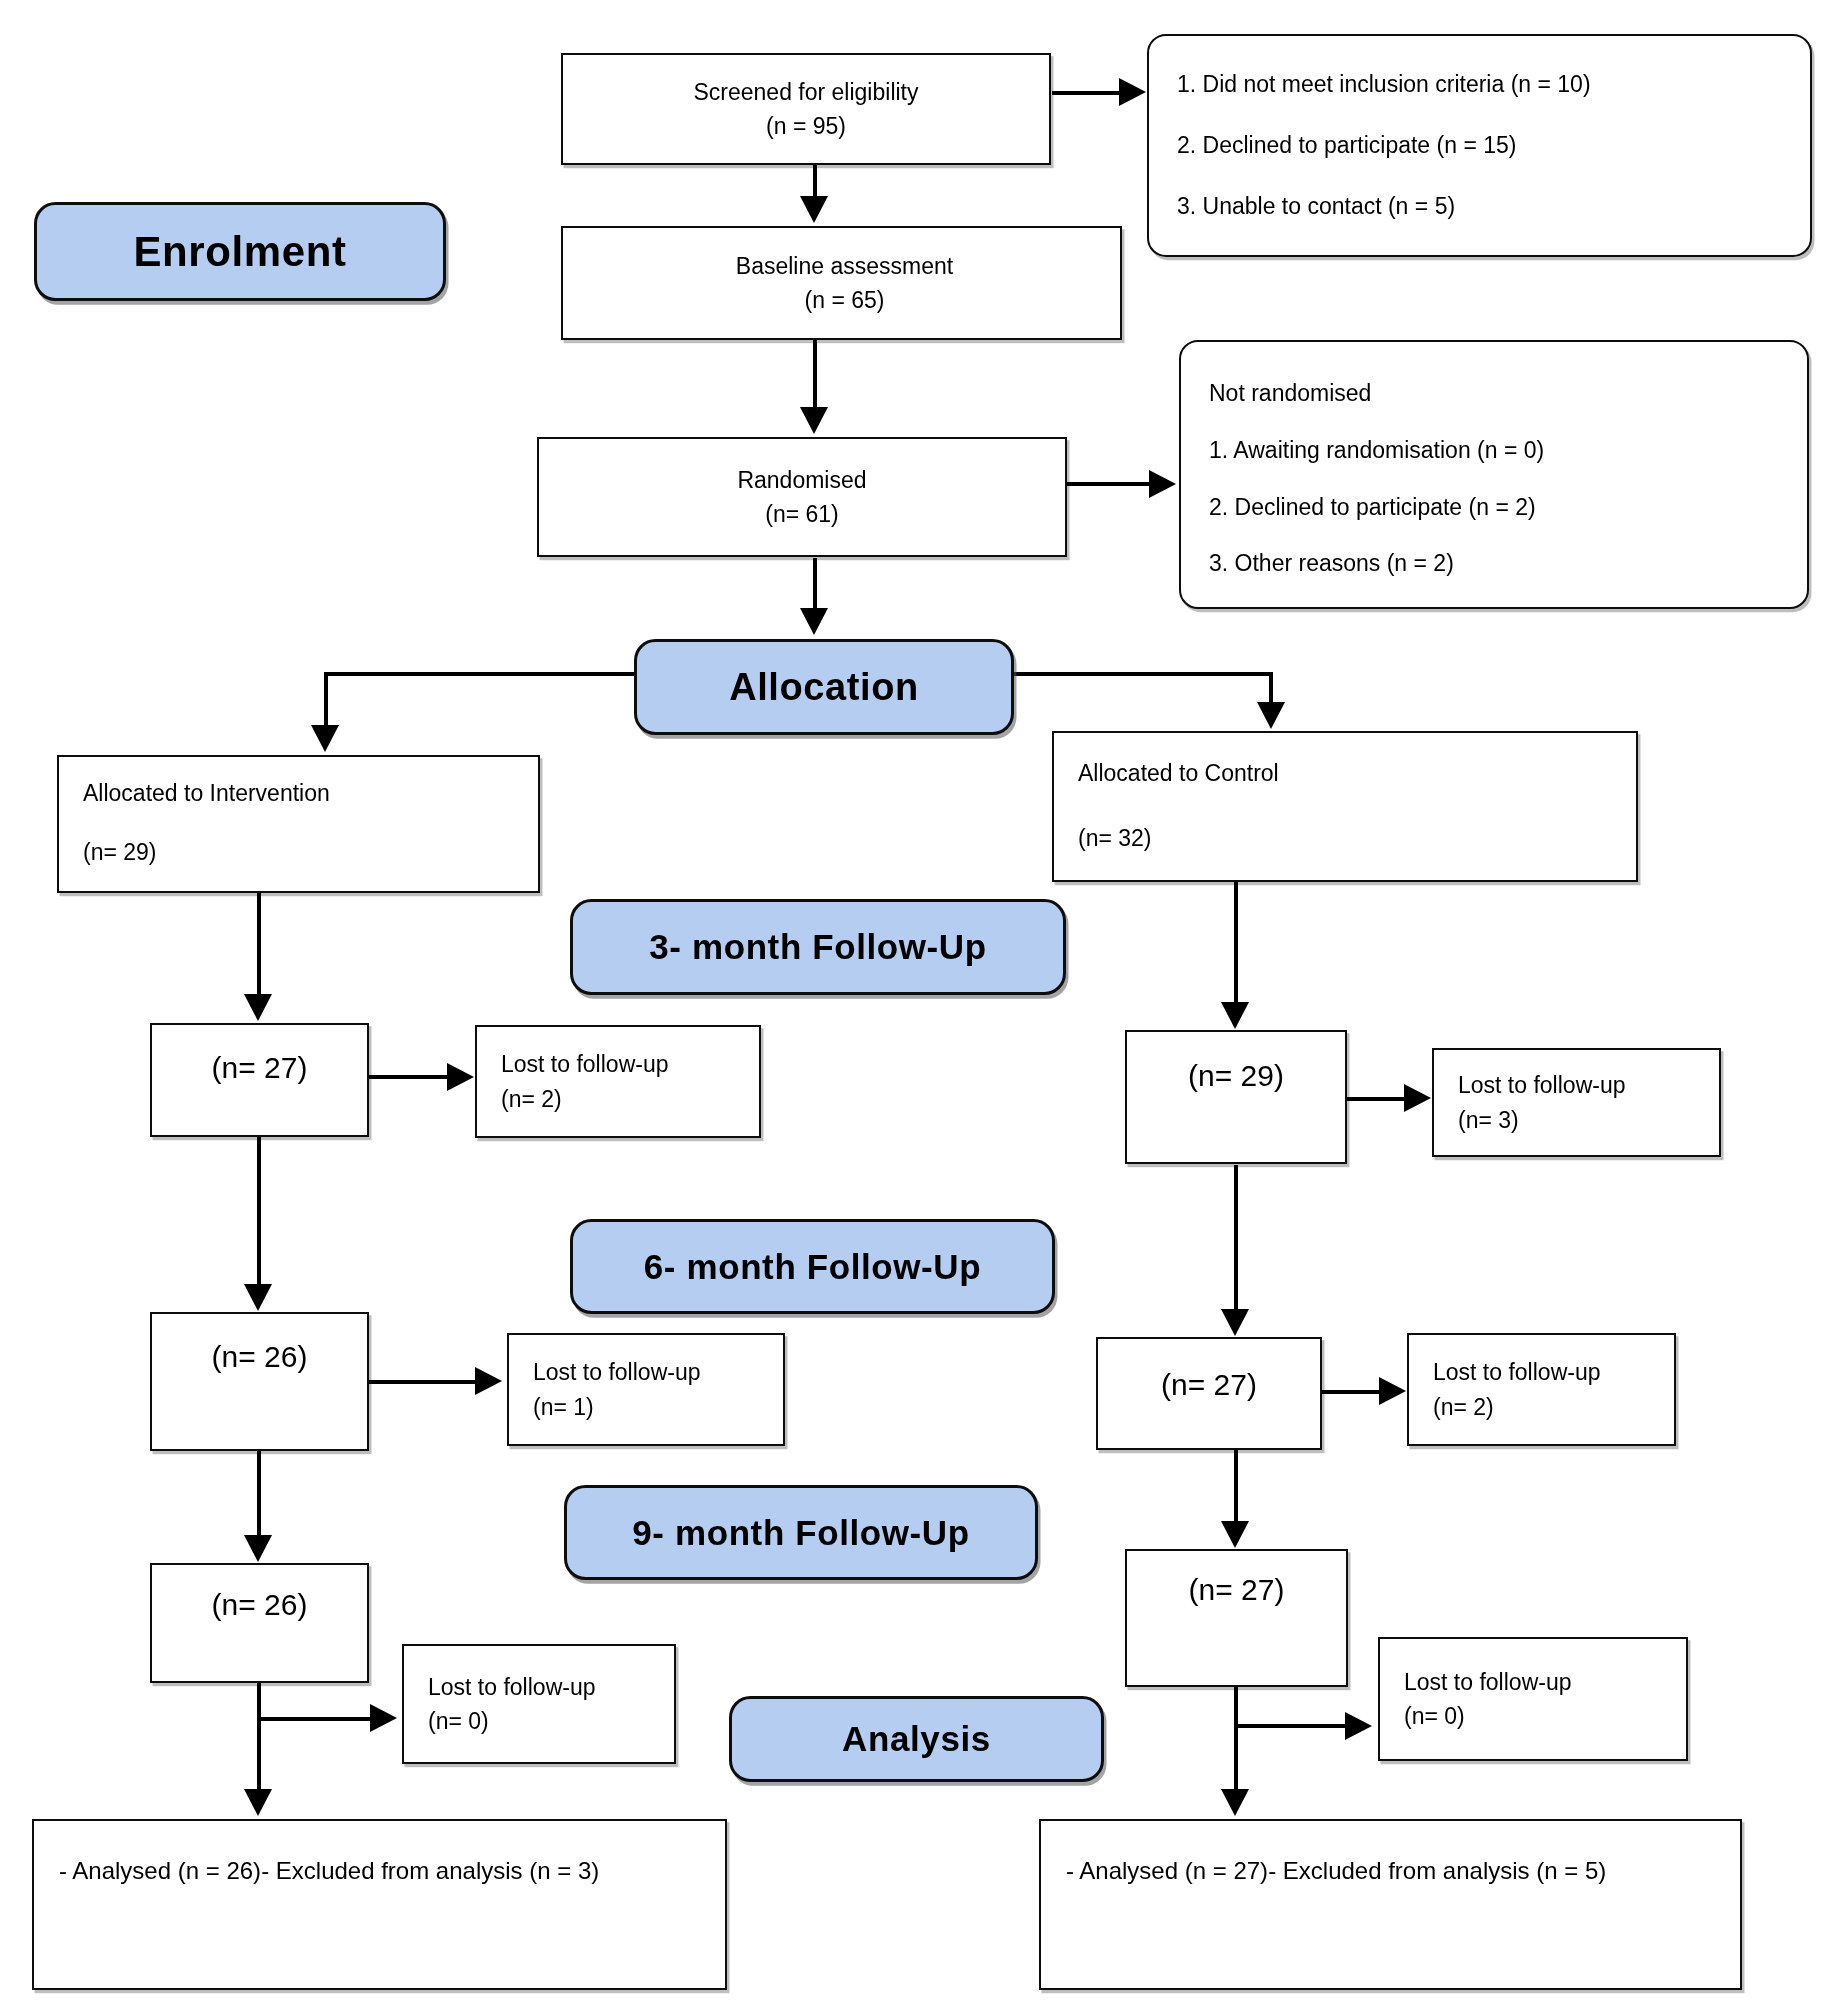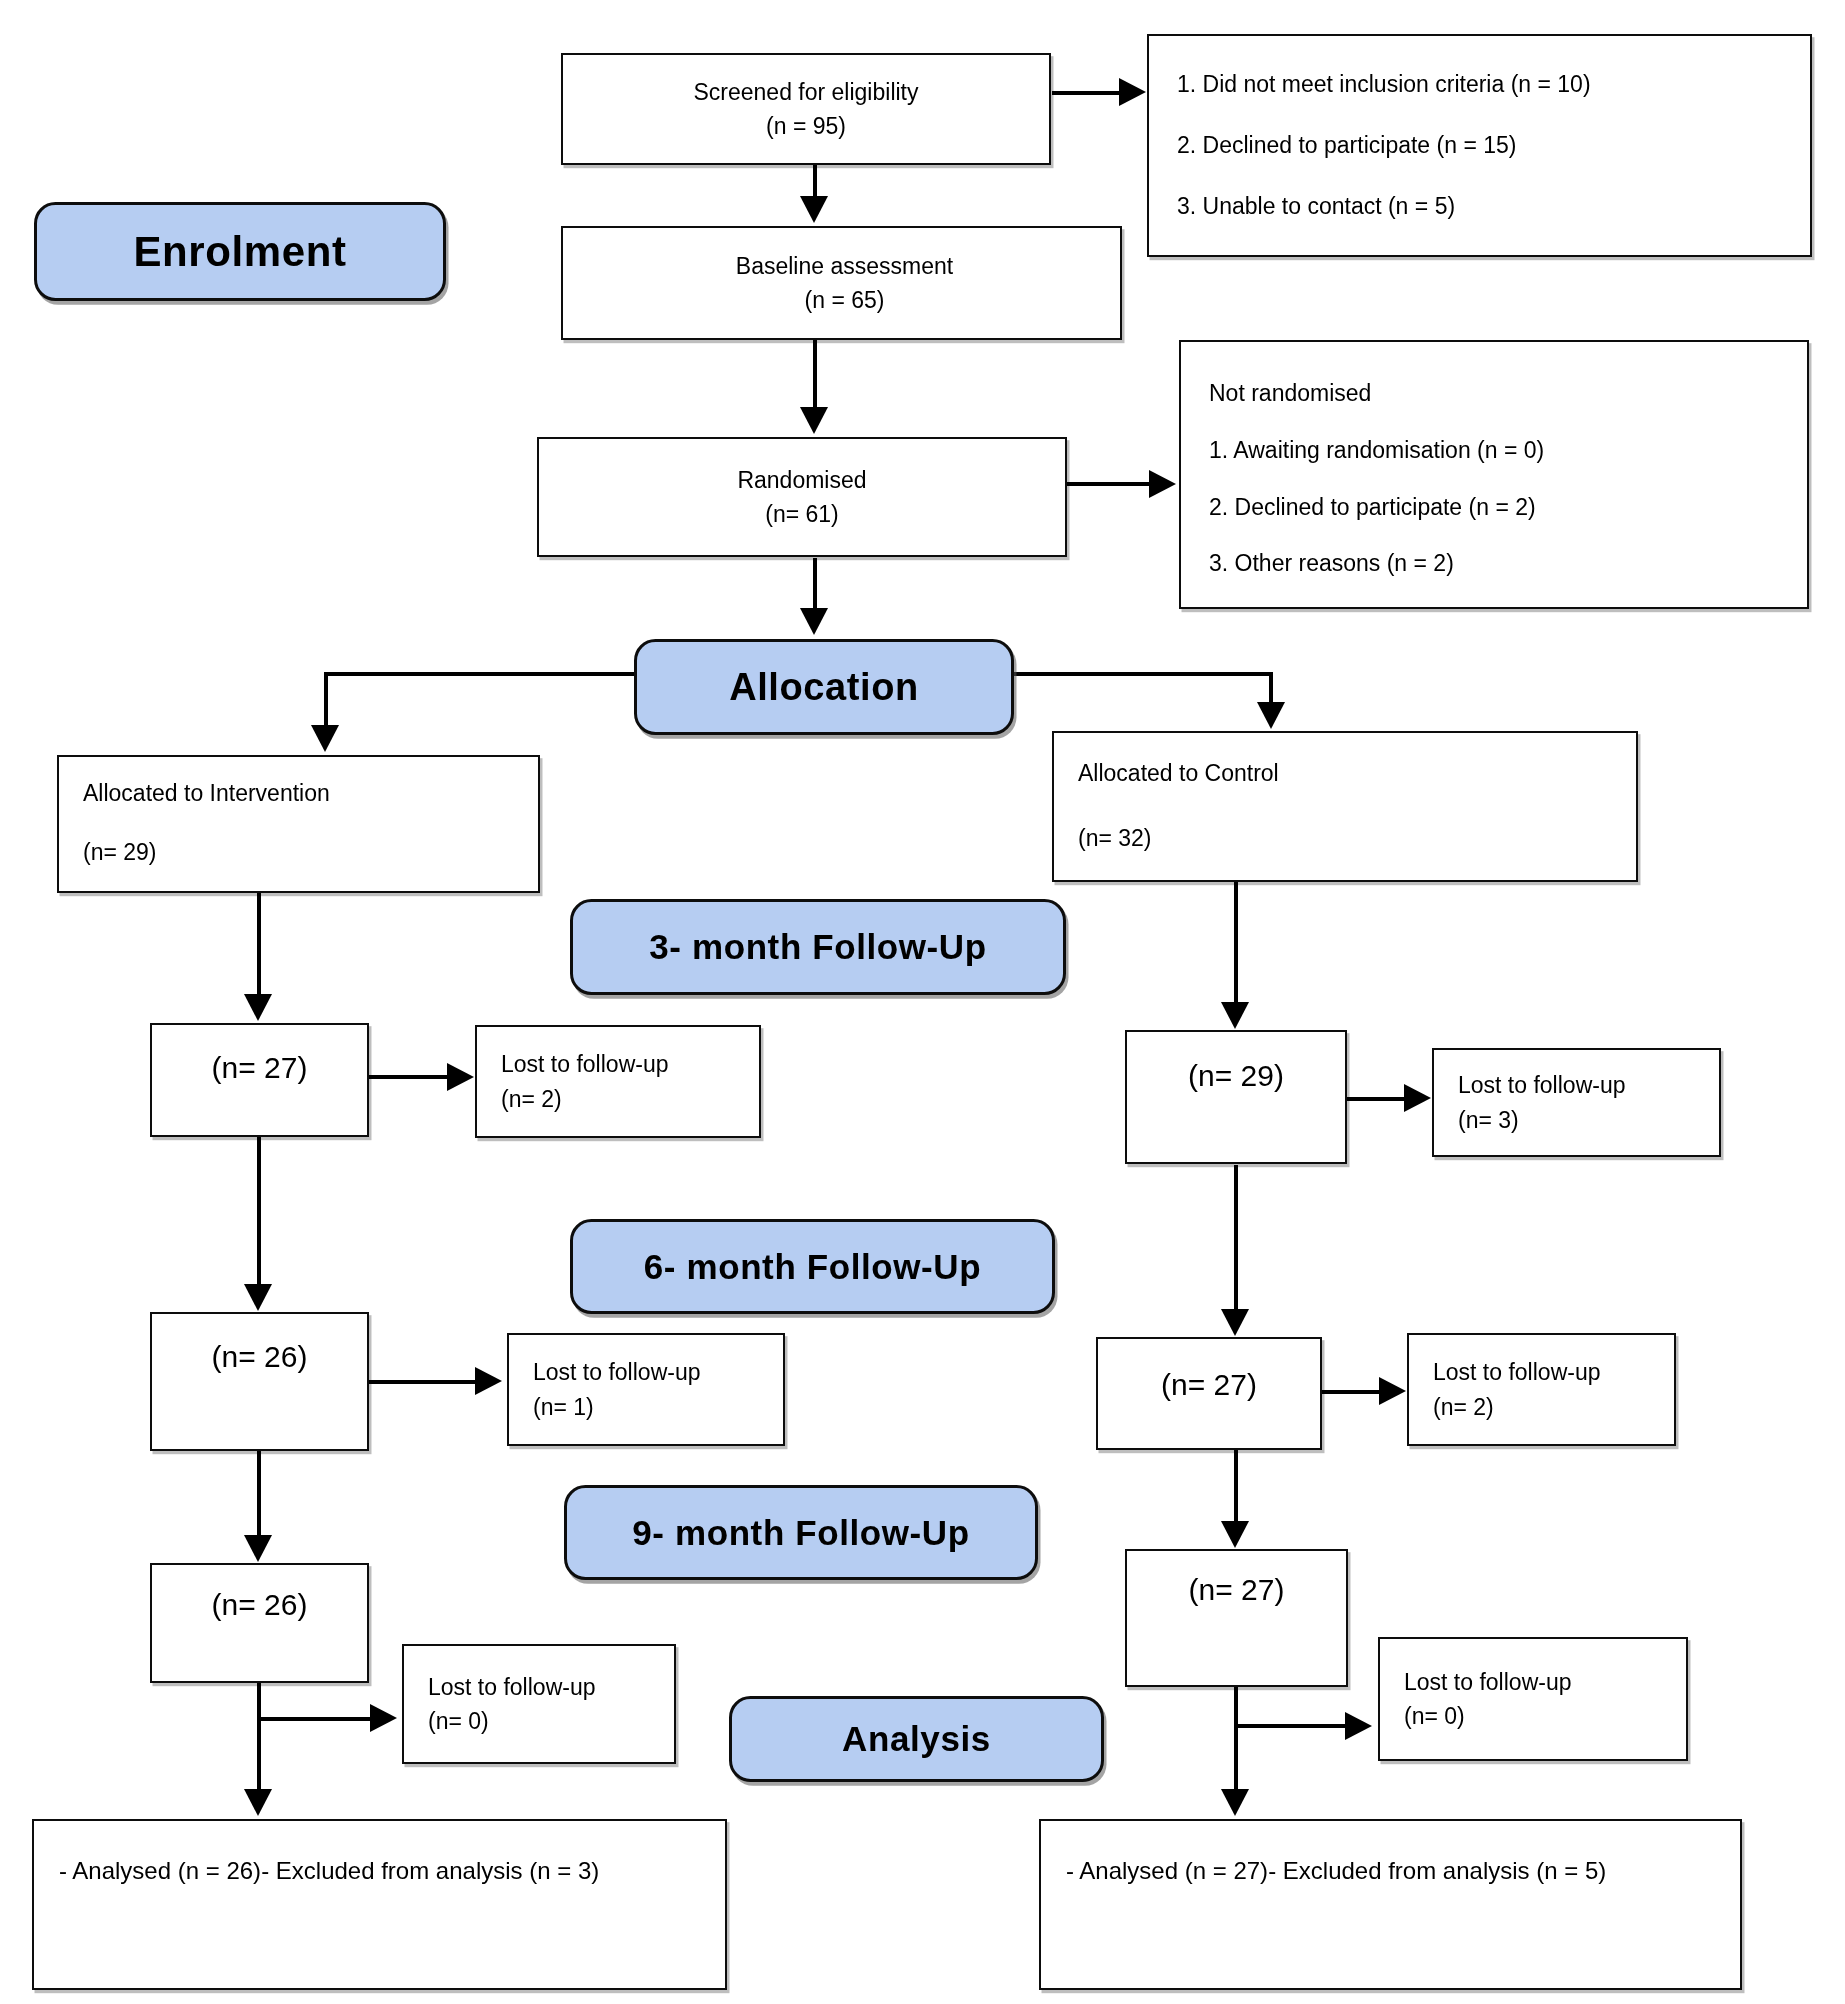--- a/index.html
+++ b/index.html
@@ -33,20 +33,21 @@
     flex-direction: column;
     justify-content: center;
     padding-left: 24px;
     padding-right: 6.3px;
   }
   .box.list {
     display: flex;
     flex-direction: column;
     justify-content: space-around;
     padding: 18px 12.7px 18px 28px;
+    border-radius: 19px;
   }
   .nbox {
     font-size: 30px;
     display: flex;
     align-items: center;
     justify-content: center;
     padding-bottom: 25px;
   }
   .stage-label {
     position: absolute;

